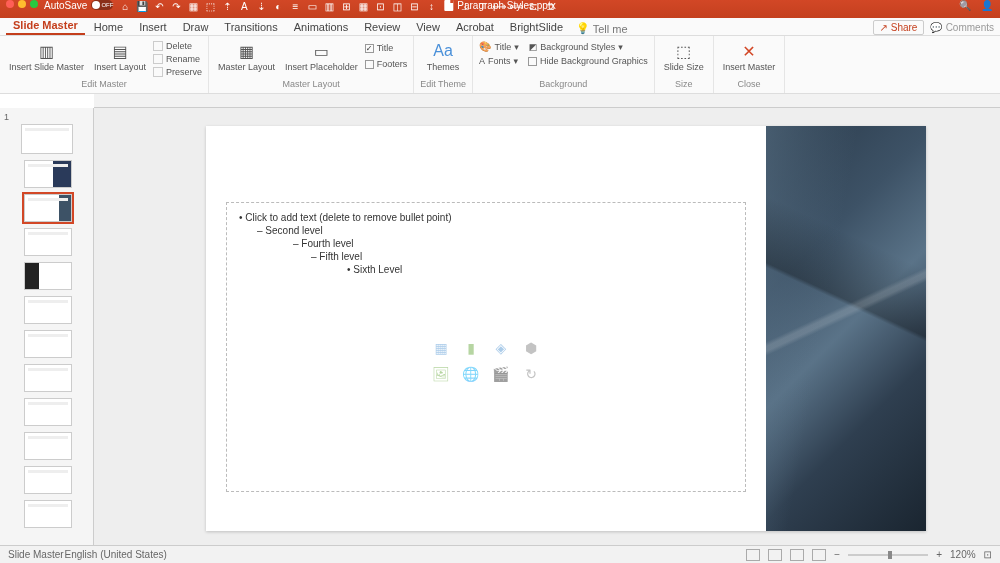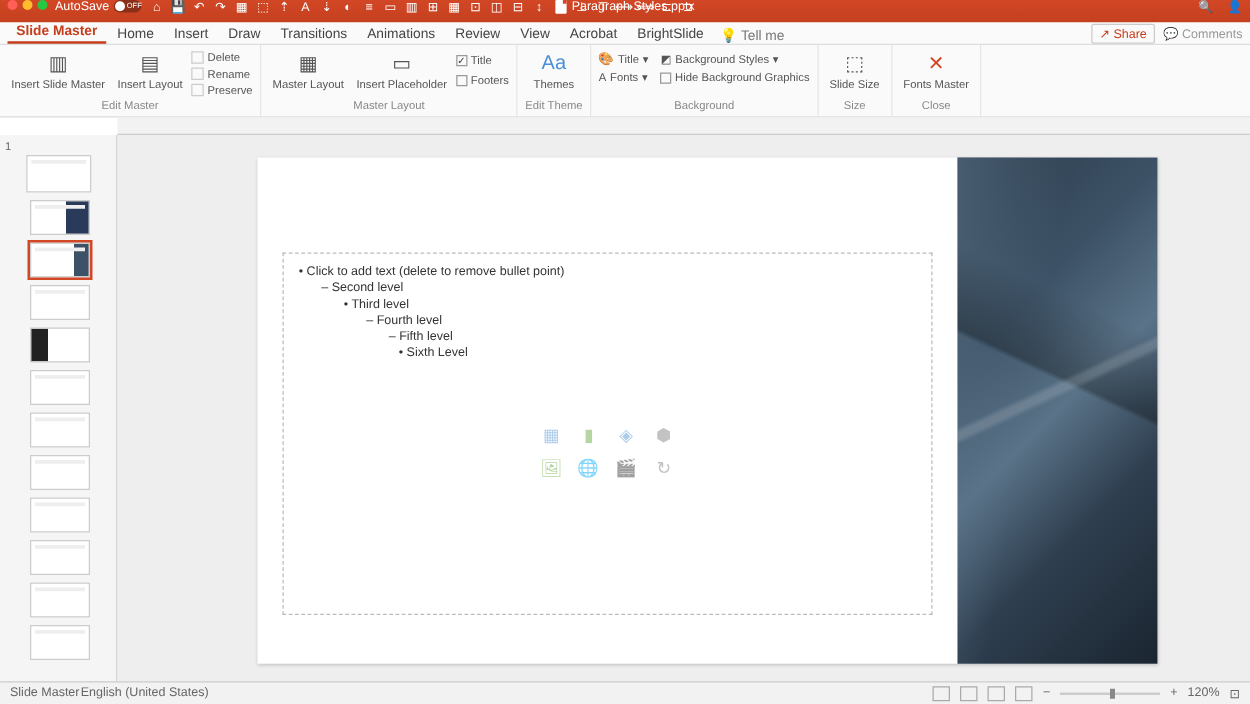--- a/index.html
+++ b/index.html
@@ -60,21 +60,21 @@
 .ph-title{position:absolute;top:22px;left:20px;width:520px;height:50px;border:1px dashed #bbb;padding:8px 10px}
 .ph-title .t{font-size:20px;color:#d97a2e}
 .ph-body{position:absolute;top:76px;left:20px;width:520px;height:290px;border:1px dashed #bbb;padding:8px 12px;font-size:10px;color:#333}
 .ph-body ul{list-style:none}
 .ph-body li{padding:1px 0}
 .lvl1::before{content:"• ";}
 .lvl2{margin-left:18px}.lvl2::before{content:"– "}
 .lvl3{margin-left:36px}.lvl3::before{content:"• "}
 .lvl4{margin-left:54px}.lvl4::before{content:"– "}
 .lvl5{margin-left:72px}.lvl5::before{content:"– "}
-.lvl6{margin-left:80px}.lvl6::before{content:"• "}
+.lvl6{margin-left:108px}.lvl6::before{content:"• "}
 .ph-icons{position:absolute;left:50%;top:50%;transform:translate(-50%,-20%);display:grid;grid-template-columns:repeat(4,24px);gap:6px;opacity:.5}
 .ph-icons span{width:24px;height:20px;display:flex;align-items:center;justify-content:center;font-size:14px}
 
 .img-strip{position:absolute;top:0;right:0;width:160px;height:405px;background:linear-gradient(135deg,#2a3a4a 0%,#3d5266 30%,#5a7388 50%,#2f3f50 70%,#1a2530 100%);overflow:hidden}
 .img-strip::before{content:"";position:absolute;inset:0;background:
   linear-gradient(155deg,transparent 45%,rgba(255,255,255,.15) 46%,rgba(255,255,255,.15) 47%,transparent 48%),
   linear-gradient(25deg,transparent 55%,rgba(0,0,0,.3) 56%,transparent 70%),
   linear-gradient(100deg,rgba(90,115,136,.6) 0%,transparent 40%);
 }
 
@@ -246,21 +246,21 @@
           <div class="txt">Slide Size</div>
         </div>
     </div>
     <div class="label">Size</div>
   </div>
 
   <div class="group">
     <div class="controls">
       <div class="bigbtn">
           <div class="ico" style="color:#d24726">✕</div>
-          <div class="txt">Fonts Master</div>
+          <div class="txt">Insert Master</div>
         </div>
     </div>
     <div class="label">Close</div>
   </div>
 </div>
 
 <div class="ruler-h"></div>
 
 <div class="workspace">
   <div class="thumbs">
@@ -300,21 +300,20 @@
         <div class="thl"></div>
       </div>
   </div>
 
   <div class="canvas-area">
     <div class="slide">
       <div class="ph-body">
         <ul>
           <li class="lvl1">Click to add text (delete to remove bullet point)</li>
           <li class="lvl2">Second level</li>
-          <li class="lvl3">Third level</li>
           <li class="lvl4">Fourth level</li>
           <li class="lvl5">Fifth level</li>
           <li class="lvl6">Sixth Level</li>
         </ul>
         <div class="ph-icons">
           <span style="color:#5b9bd5">▦</span>
           <span style="color:#70ad47">▮</span>
           <span style="color:#5b9bd5">◈</span>
           <span style="color:#888">⬢</span>
           <span style="color:#70ad47">🖼</span>

